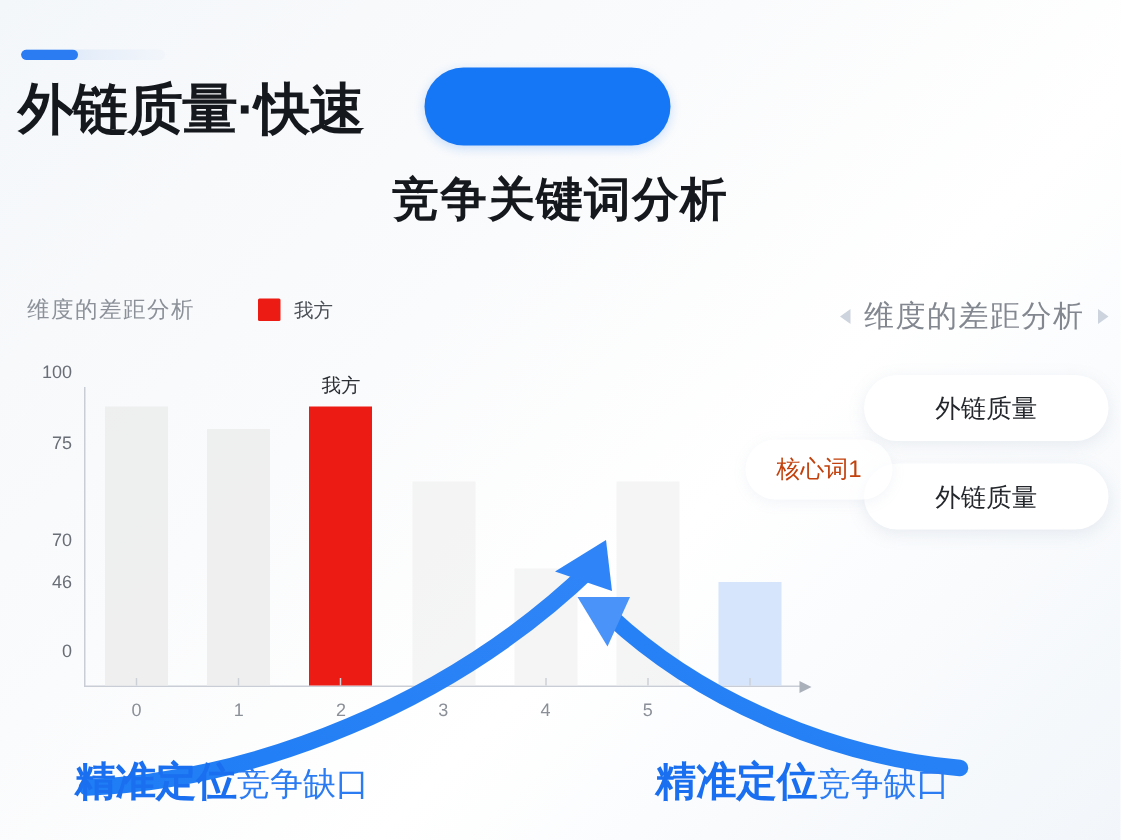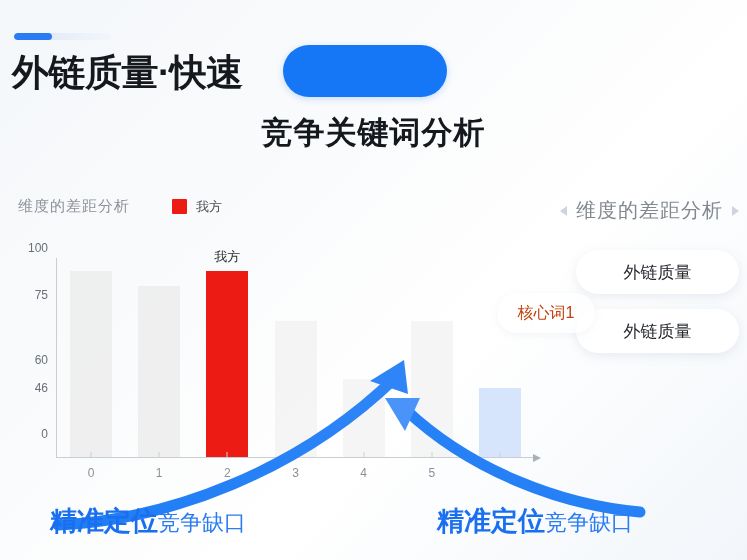--- a/index.html
+++ b/index.html
@@ -198,21 +198,21 @@
 
 <div class="ghost-pill">核心词1</div>
 
 <div class="chart">
   <div class="y-axis-line"></div>
   <div class="x-axis-line"></div>
   <div class="x-axis-arrow"></div>
   <div id="yticks">
       <div class="ytick" style="top: 0px;">100</div>
       <div class="ytick" style="top: 46.5px;">75</div>
-      <div class="ytick" style="top: 111.6px;">60</div>
+      <div class="ytick" style="top: 111.6px;">70</div>
       <div class="ytick" style="top: 139.5px;">46</div>
       <div class="ytick" style="top: 186px;">0</div>
     </div>
   <div class="plot" id="plot">
       <div class="bar" style="height: 186px; left: 13.0714px; background: rgb(236, 236, 236); opacity: 0.85;"></div>
       <div class="xtickmark" style="left: 34.0714px;"></div>
       <div class="xtick" style="left: 34.0714px;">0</div>
       <div class="bar" style="height: 171.12px; left: 81.2143px; background: rgb(236, 236, 236); opacity: 0.85;"></div>
       <div class="xtickmark" style="left: 102.214px;"></div>
       <div class="xtick" style="left: 102.214px;">1</div>

